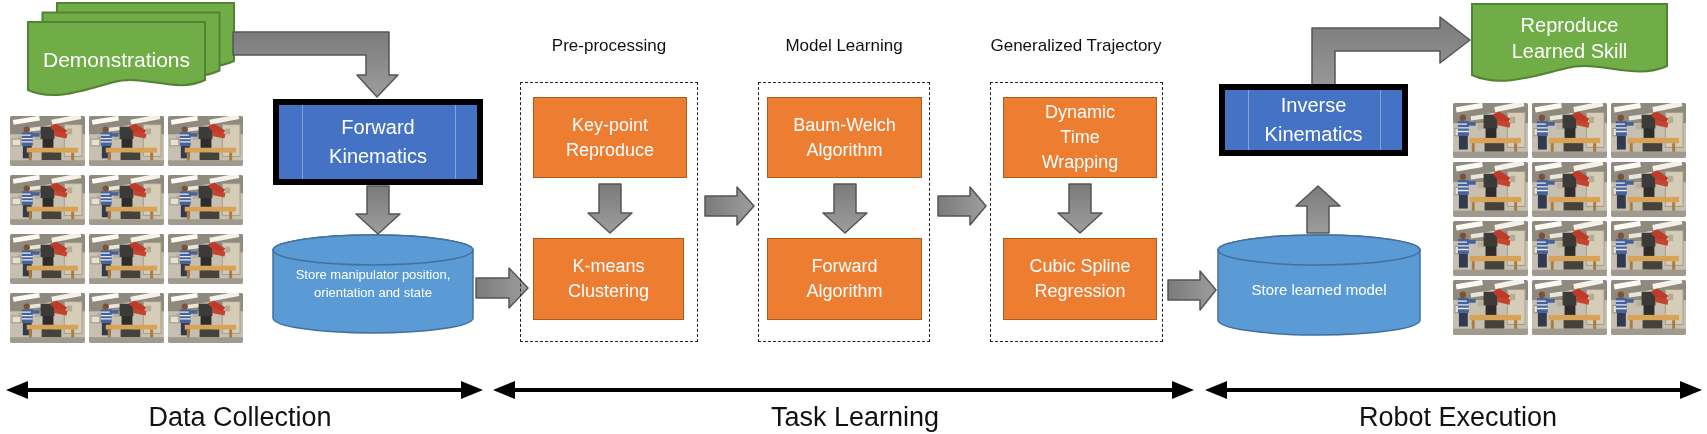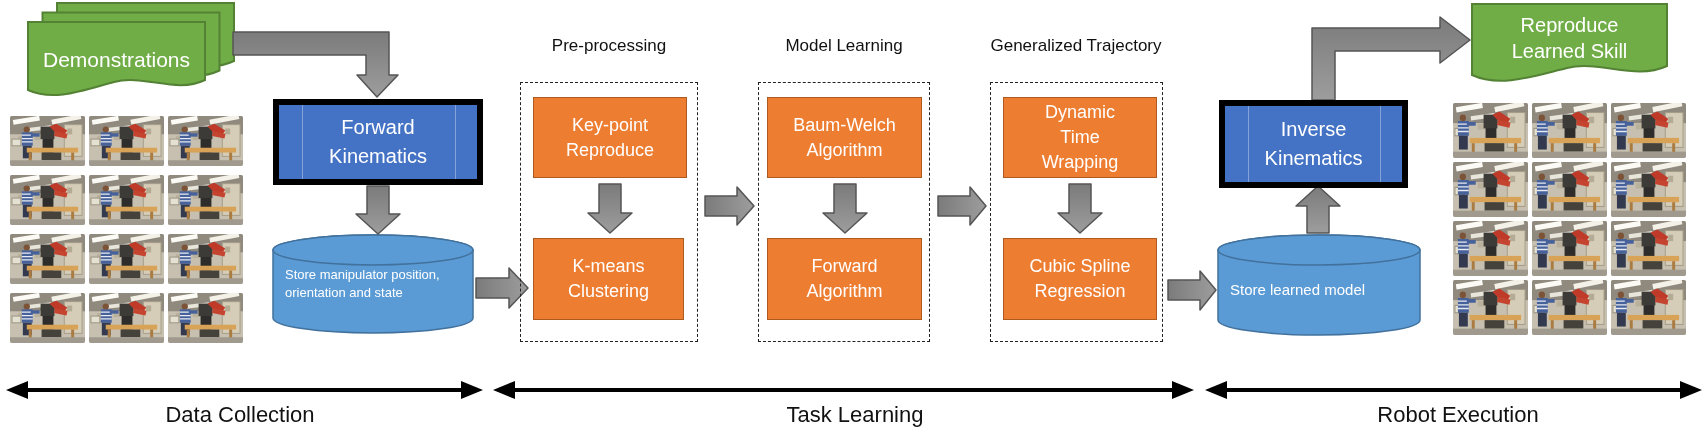--- a/index.html
+++ b/index.html
@@ -10,23 +10,23 @@
   .box{position:absolute;box-sizing:border-box;display:flex;align-items:center;
     justify-content:center;text-align:center;color:#fff;}
   .blue-box{background:#4472C4;border:6px solid #000000;font-size:20px;line-height:29px;}
   .blue-box::before,.blue-box::after{content:"";position:absolute;top:0;bottom:0;width:1px;
     background:rgba(255,255,255,0.35);}
   .blue-box::before{left:23px;}
   .blue-box::after{right:21px;}
   .orange-box{background:#ED7D31;border:1px solid #AC5A1E;font-size:18px;line-height:25px;}
   .dashed-box{position:absolute;box-sizing:border-box;border:1px dashed #222;}
   .section-title{position:absolute;font-size:17px;color:#111;text-align:center;white-space:nowrap;}
-  .cyl-label{position:absolute;color:#fff;}
+  .cyl-label{position:absolute;color:#fff;text-align:center;}
   .doc-label{position:absolute;color:#fff;text-align:center;}
-  .phase-label{position:absolute;font-size:22px;color:#111;text-align:center;}
+  .phase-label{position:absolute;font-size:27px;color:#111;text-align:center;}
   .photo-grid{position:absolute;display:grid;}
   .photo-grid svg{width:100%;height:100%;display:block;border-radius:2px;}
   #grid-left{left:10px;top:116px;grid-template-columns:repeat(3,75px);grid-auto-rows:50px;gap:9px 4px;}
   #grid-right{left:1453px;top:103px;grid-template-columns:repeat(3,75px);grid-auto-rows:55px;gap:4px 4px;}
 </style>
 </head>
 <body>
 
 <div id="canvas">
 
@@ -80,21 +80,21 @@
       <polygon points="1205,390 1227,381 1227,388 1680,388 1680,381 1702,390 1680,399 1680,392 1227,392 1227,399"></polygon>
     </g>
   </svg>
 
   <div class="doc-label pre" style="left:30px;top:48px;width:173px;font-size:21px;">Demonstrations</div>
   <div class="doc-label pre" style="left:1474px;top:12px;width:191px;font-size:20px;line-height:26px;">Reproduce
 Learned Skill</div>
 
   <div class="box blue-box pre" style="left:273px;top:99px;width:210px;height:86px;">Forward
 Kinematics</div>
-  <div class="box blue-box pre" style="left:1219px;top:100px;width:189px;height:88px;">Inverse
+  <div class="box blue-box pre" style="left:1219px;top:84px;width:189px;height:72px;">Inverse
 Kinematics</div>
 
   <div class="cyl-label pre" style="left:285px;top:266px;width:176px;font-size:13px;line-height:18px;">Store manipulator position,
 orientation and state</div>
   <div class="cyl-label" style="left:1230px;top:281px;width:178px;font-size:15px;">Store learned model</div>
 
   <div class="section-title" style="left:520px;top:36px;width:178px;">Pre-processing</div>
   <div class="dashed-box" style="left:520px;top:82px;width:178px;height:260px;"></div>
   <div class="box orange-box pre" style="left:533px;top:97px;width:154px;height:81px;">Key-point
 Reproduce</div>

